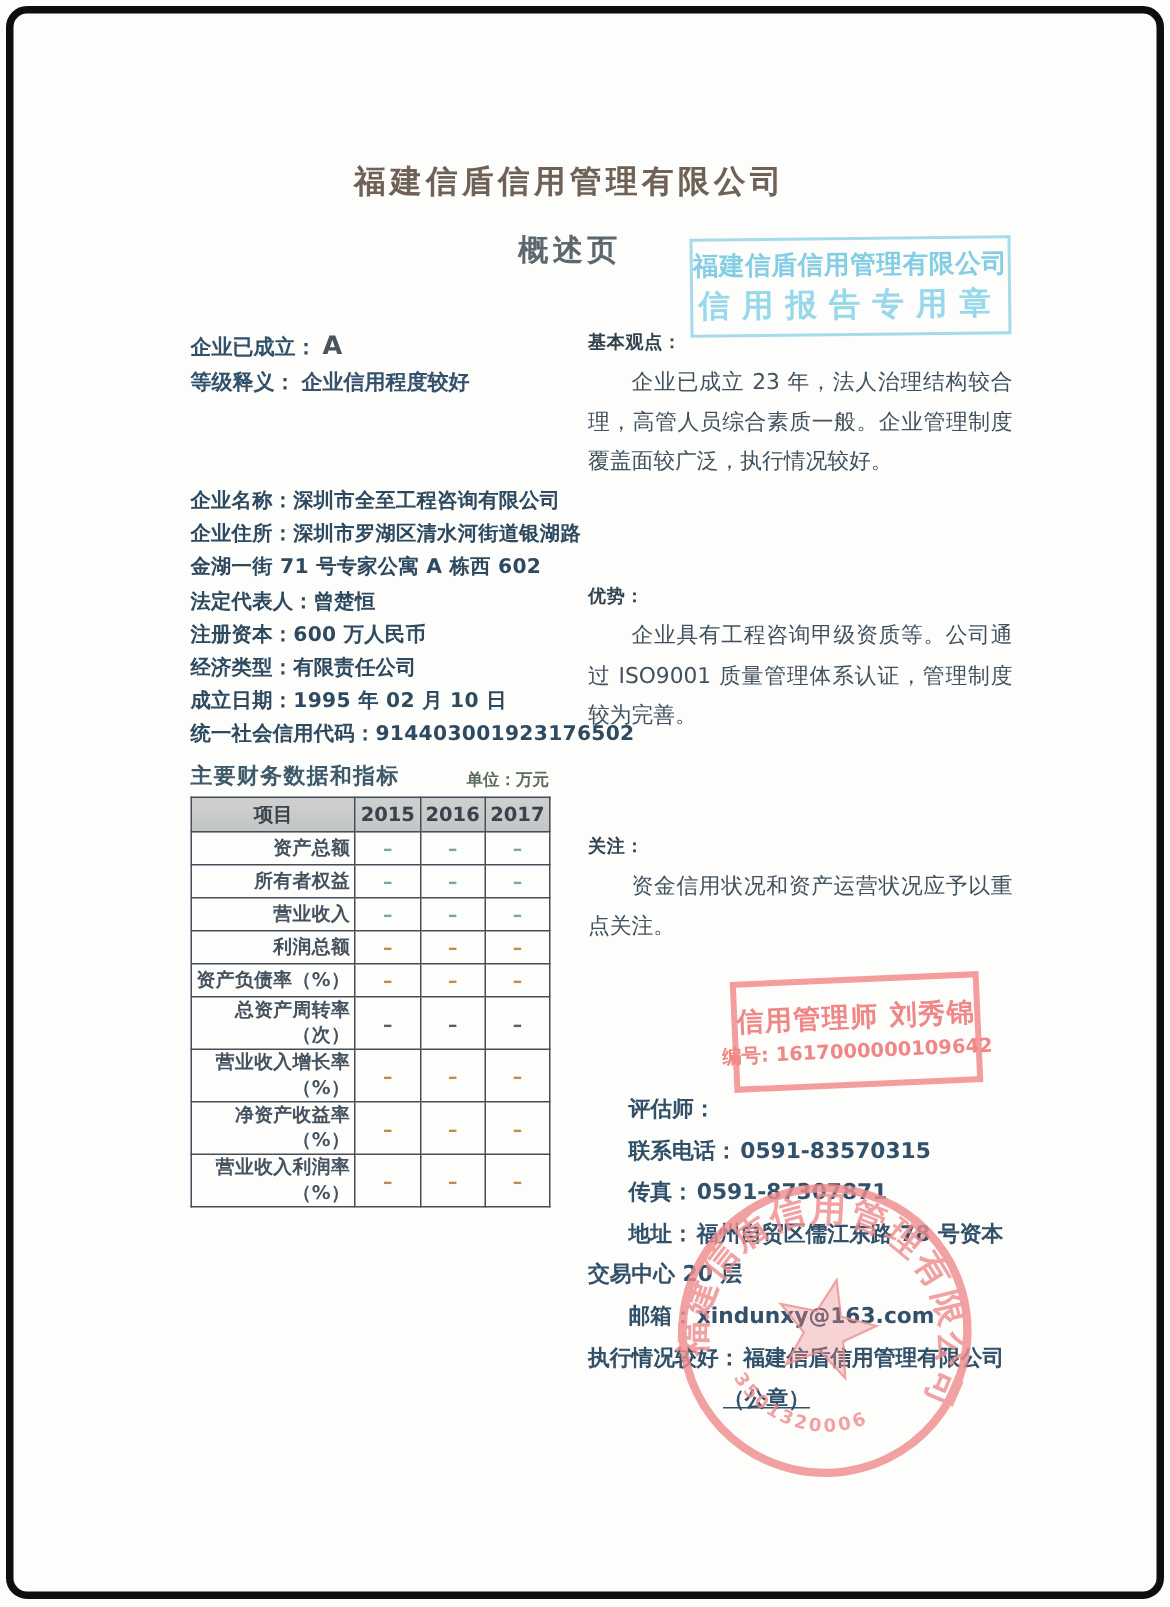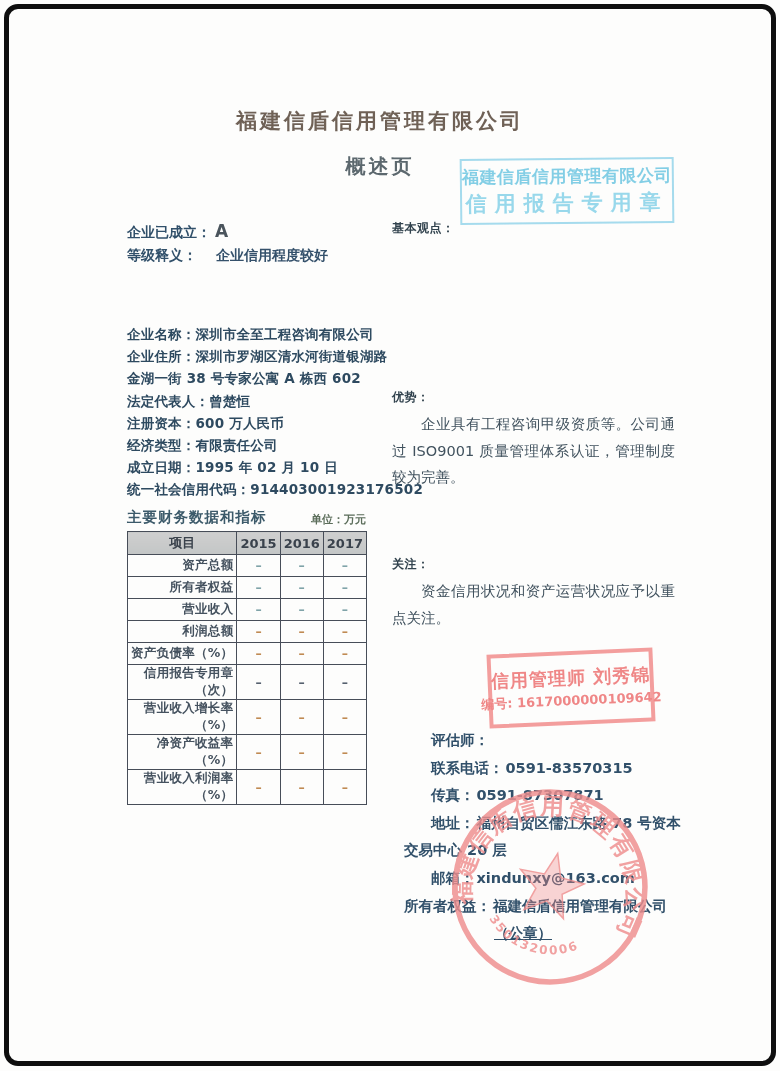--- a/index.html
+++ b/index.html
@@ -26,21 +26,21 @@
     border:2.5px solid rgba(125,203,229,.75);transform:rotate(-.6deg);
     display:flex;flex-direction:column;align-items:center;justify-content:center;
     color:#79cbe4;opacity:.92;background:rgba(255,255,255,0);
   }
   .stamp-blue .l1{font-size:17px;font-weight:700;letter-spacing:.5px;white-space:nowrap;}
   .stamp-blue .l2{font-size:21px;font-weight:700;letter-spacing:8px;color:#90d5ea;white-space:nowrap;margin-top:1px;}
   
   .rating-block{position:absolute;left:127px;top:219px;font-size:14px;font-weight:700;color:#31506a;}
   .rating-block .row{height:24px;line-height:24px;white-space:nowrap;}
   .rating-block .grade{font-size:17px;color:#4a545c;font-weight:600;margin-left:4px;}
-  .rating-block .val{margin-left:19px;color:#35516b;text-align:right;}
+  .rating-block .val{margin-left:4px;color:#35516b;text-align:right;}
   .company-block{position:absolute;left:127px;top:323px;width:268px;font-size:13.5px;font-weight:700;color:#2e4a60;}
   .company-block .row{height:22.2px;line-height:22.2px;white-space:nowrap;letter-spacing:.2px;}
   
   .fin-caption{position:absolute;left:127px;top:508px;width:239px;display:flex;align-items:flex-end;justify-content:space-between;}
   .fin-title{font-size:14.5px;font-weight:700;color:#3c5a6a;letter-spacing:1px;}
   .fin-unit{font-size:11px;font-weight:700;color:#5b6d5a;}
   table.fin{
     position:absolute;left:127px;top:531px;width:240px;border-collapse:collapse;
     font-size:12.5px;color:#45525f;
   }
@@ -63,21 +63,21 @@
   
   .stamp-red{
     position:absolute;left:488px;top:651px;width:158px;height:66px;
     border:4px solid rgba(240,128,128,.8);transform:rotate(-2.5deg);
     display:flex;flex-direction:column;align-items:center;justify-content:center;
     color:#ef8181;opacity:.95;
   }
   .stamp-red .l1{font-size:18px;font-weight:700;letter-spacing:1px;white-space:nowrap;}
   .stamp-red .l2{font-size:13px;font-weight:700;white-space:nowrap;margin-top:2px;letter-spacing:0;}
   
-  .footer-block{position:absolute;left:392px;top:727px;width:292px;font-size:14.5px;font-weight:700;color:#31506a;margin-left:12px;}
+  .footer-block{position:absolute;left:392px;top:727px;width:292px;font-size:14.5px;font-weight:700;color:#31506a;}
   .footer-block .row{height:27.6px;line-height:27.6px;white-space:nowrap;}
   .footer-block .indent{padding-left:27px;}
   .footer-block .seal-note{padding-left:90px;text-decoration:underline;}
   .footer-block .v{margin-left:2px;}
   
   .round-seal{position:absolute;left:447px;top:786px;width:206px;height:202px;transform:rotate(13deg);opacity:.82;}
 </style>
 </head>
 <body>
 
@@ -97,21 +97,21 @@
       <span>企业已成立：</span><span class="grade">A</span>
     </div>
     <div class="row">
       <span>等级释义：</span><span class="val">企业信用程度较好</span>
     </div>
   </div>
 
   <div class="company-block">
     <div class="row">企业名称：深圳市全至工程咨询有限公司</div>
     <div class="row">企业住所：深圳市罗湖区清水河街道银湖路</div>
-    <div class="row">金湖一街 38 号专家公寓 A 栋西 602</div>
+    <div class="row">金湖一街 71 号专家公寓 A 栋西 602</div>
     <div class="row">法定代表人：曾楚恒</div>
     <div class="row">注册资本：600 万人民币</div>
     <div class="row">经济类型：有限责任公司</div>
     <div class="row">成立日期：1995 年 02 月 10 日</div>
     <div class="row">统一社会信用代码：914403001923176502</div>
   </div>
 
   <div class="fin-caption">
     <span class="fin-title">主要财务数据和指标</span>
     <span class="fin-unit">单位：万元</span>
@@ -156,21 +156,21 @@
           <td class="c-val">–</td>
           <td class="c-val">–</td>
         </tr>
         <tr class="tone-amber">
           <td class="c-label">资产负债率（%）</td>
           <td class="c-val">–</td>
           <td class="c-val">–</td>
           <td class="c-val">–</td>
         </tr>
         <tr class="tone-dark">
-          <td class="c-label">信用报告专用章（次）</td>
+          <td class="c-label">总资产周转率（次）</td>
           <td class="c-val">–</td>
           <td class="c-val">–</td>
           <td class="c-val">–</td>
         </tr>
         <tr class="tone-amber">
           <td class="c-label">营业收入增长率（%）</td>
           <td class="c-val">–</td>
           <td class="c-val">–</td>
           <td class="c-val">–</td>
         </tr>
@@ -184,20 +184,21 @@
           <td class="c-label">营业收入利润率（%）</td>
           <td class="c-val">–</td>
           <td class="c-val">–</td>
           <td class="c-val">–</td>
         </tr>
       </tbody>
   </table>
 
   <div class="r-section" id="sec-opinion">
     <div class="r-heading">基本观点：</div>
+    <div class="r-body">企业已成立 23 年，法人治理结构较合理，高管人员综合素质一般。企业管理制度覆盖面较广泛，执行情况较好。</div>
   </div>
   <div class="r-section" id="sec-strengths">
     <div class="r-heading">优势：</div>
     <div class="r-body">企业具有工程咨询甲级资质等。公司通过 ISO9001 质量管理体系认证，管理制度较为完善。</div>
   </div>
   <div class="r-section" id="sec-concerns">
     <div class="r-heading">关注：</div>
     <div class="r-body">资金信用状况和资产运营状况应予以重点关注。</div>
   </div>
 
@@ -219,21 +220,21 @@
     <div class="row indent">
       <span>地址：</span><span class="v">福州自贸区儒江东路 78 号资本</span>
     </div>
     <div class="row">
       <span>交易中心 20 层</span>
     </div>
     <div class="row indent">
       <span>邮箱：</span><span class="v">xindunxy@163.com</span>
     </div>
     <div class="row">
-      <span>所有者权益：</span><span class="v">福建信盾信用管理有限公司</span>
+      <span>执行情况较好：</span><span class="v">福建信盾信用管理有限公司</span>
     </div>
     <div class="row seal-note">（公章）</div>
   </div>
 
   <div class="round-seal">
     <svg width="206" height="202" viewBox="0 0 200 200">
       <defs>
         <path id="arcTop" d="M 28,136 A 78,78 0 1 1 172,136" fill="none"></path>
         <path id="arcBottom" d="M 34,120 A 70,70 0 0 0 166,120" fill="none"></path>
       </defs>

